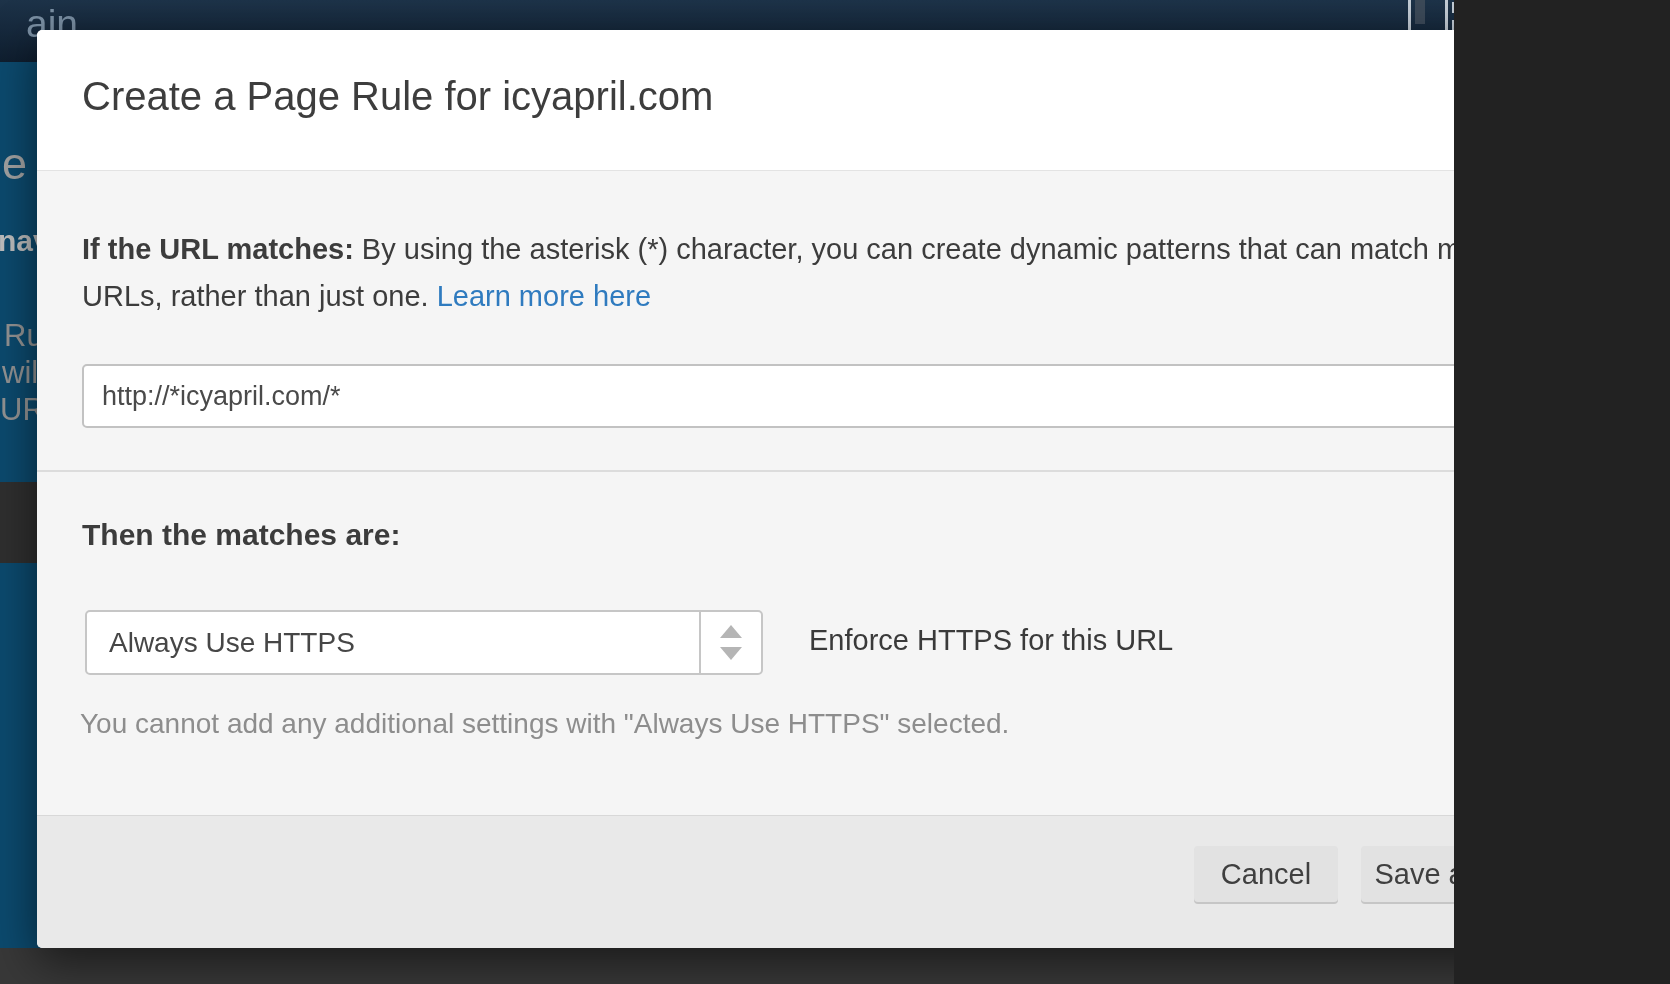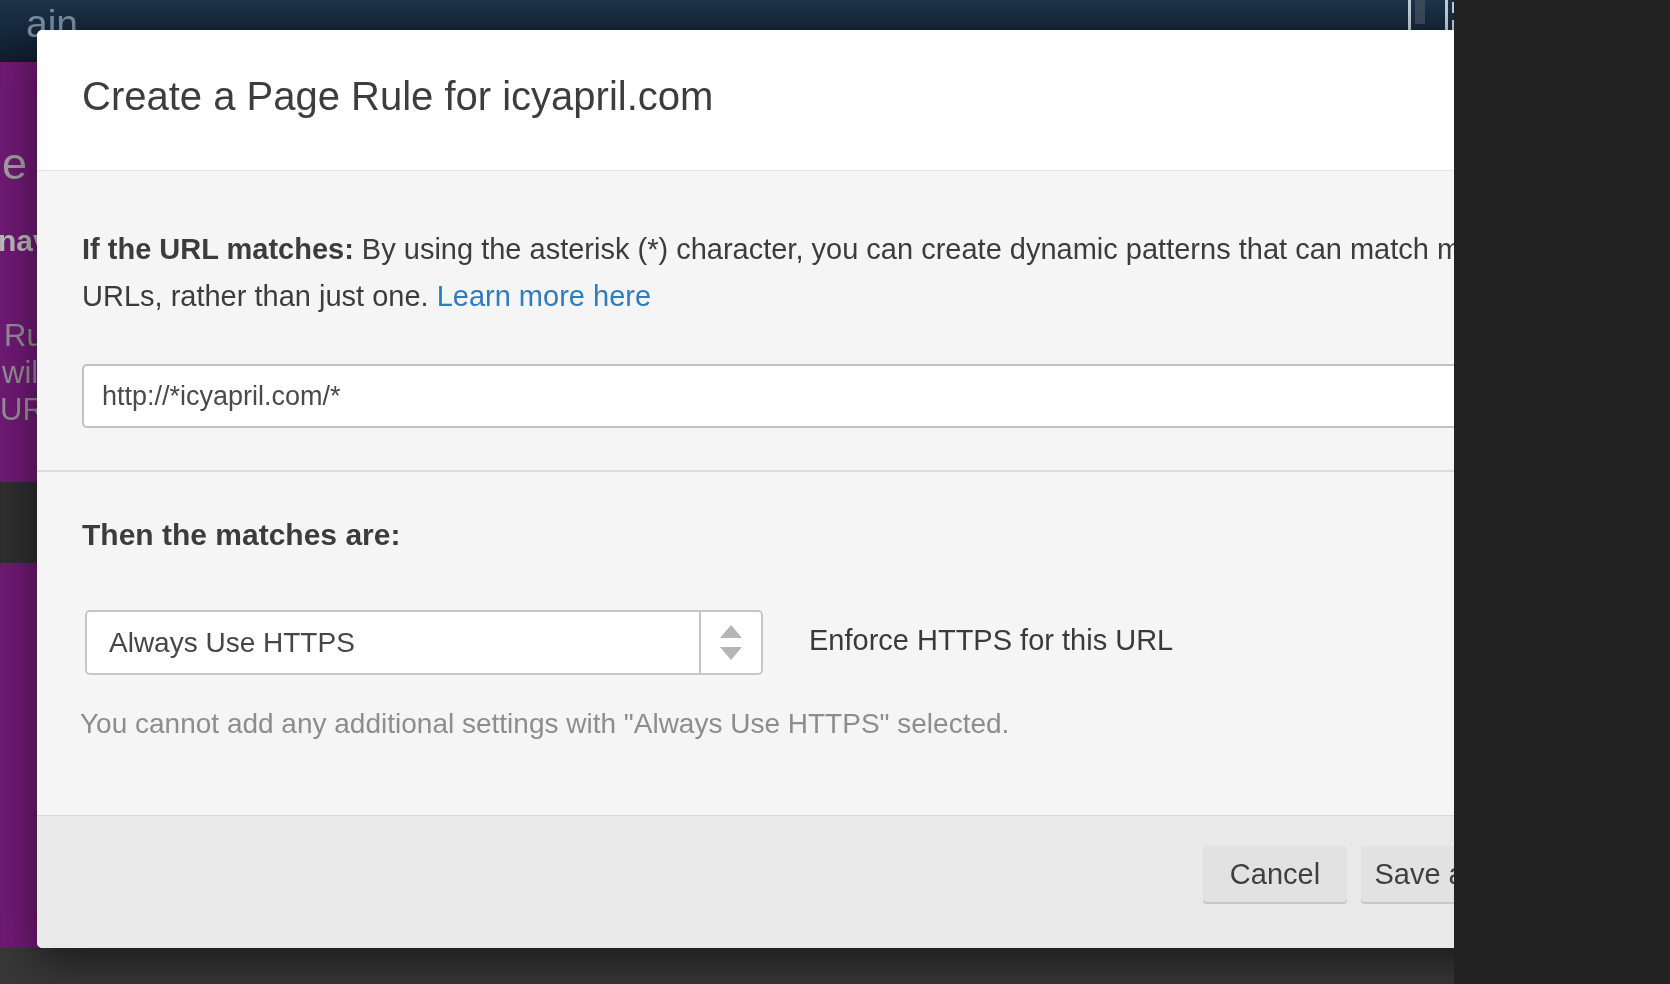--- a/index.html
+++ b/index.html
@@ -1,17 +1,17 @@
 <!DOCTYPE html>
 <html><head>
 <meta charset="utf-8">
 <style>
   html,body{margin:0;padding:0;background:#222;}
   .stage{position:relative;width:1454px;height:984px;overflow:hidden;
-         background:#701a75;font-family:"Liberation Sans",sans-serif;
+         background:#0c4a6e;font-family:"Liberation Sans",sans-serif;
          -webkit-font-smoothing:antialiased;}
 
   
   .nav-band{position:absolute;left:0;top:0;width:1670px;height:62px;
             background:linear-gradient(#1d3349,#0f1e2f);}
   .hdr-frag{position:absolute;left:26px;top:2px;font-size:39px;color:#7b90a4;}
   .hdr-icon1{position:absolute;left:1408px;top:-10px;width:34px;height:40px;
              border:3px solid #c3ccd5;border-radius:6px;}
   .hdr-icon1 i{position:absolute;left:4px;top:7px;width:10px;height:24px;background:#3c4a59;}
   .hdr-sq{position:absolute;width:18px;height:11px;background:#c3ccd5;}
@@ -73,21 +73,21 @@
 
   .remove-btn{position:absolute;left:1491px;top:580px;width:63px;height:65px;
               background:#e3e3e3;border-radius:5px;cursor:pointer;
               display:flex;align-items:center;justify-content:center;
               font-size:31px;color:#2b2b2b;box-shadow:0 2px 0 rgba(0,0,0,.10);}
 
   .note{position:absolute;left:43px;top:678px;font-size:28px;color:#8d8d8d;}
 
   .modal-footer{position:absolute;left:0;bottom:0;width:100%;height:132px;
                 background:#e9e9e9;border-top:1px solid #d8d8d8;border-radius:0 0 5px 5px;}
-  .btn-row{position:absolute;right:46px;top:30px;display:flex;gap:14px;}
+  .btn-row{position:absolute;right:46px;top:30px;display:flex;gap:23px;}
   .btn{height:56px;font-size:29px;border:none;border-radius:4px;cursor:pointer;
        display:flex;align-items:center;justify-content:center;
        font-family:"Liberation Sans",sans-serif;}
   .btn-gray{background:#e2e2e2;color:#3f3f3f;box-shadow:0 2px 0 #c6c6c6;}
   .btn-cancel{width:144px;}
   .btn-draft{width:230px;}
   .btn-green{width:270px;background:#8ac044;color:#fff;box-shadow:0 2px 0 #74a536;}
 </style>
 </head>
 <body>

